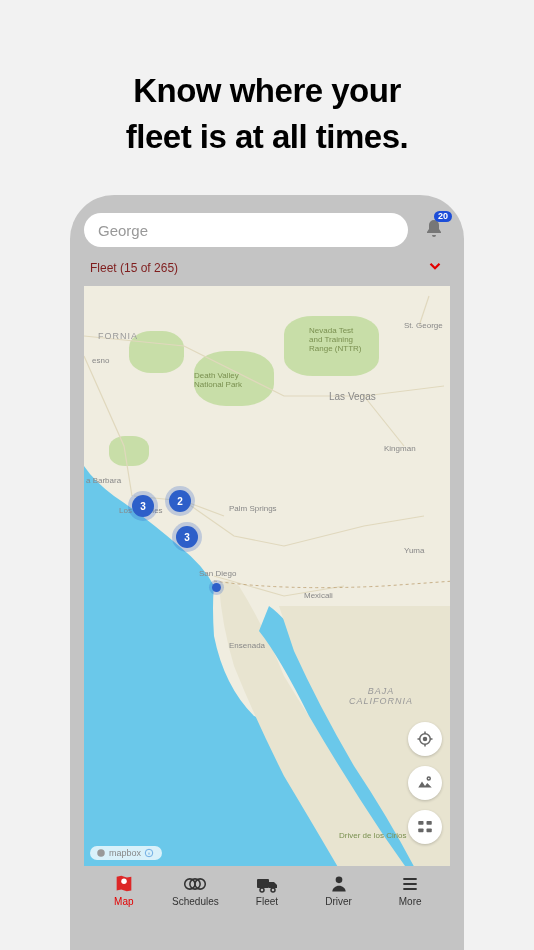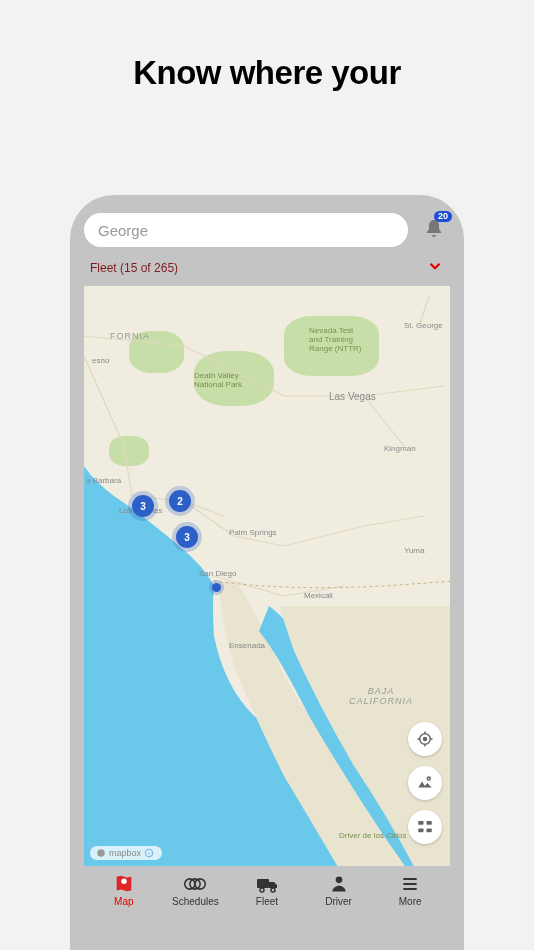--- a/index.html
+++ b/index.html
@@ -5,21 +5,21 @@
     * { margin: 0; padding: 0; box-sizing: border-box; }
     body {
       width: 534px;
       height: 950px;
       background: #f2f2f2;
       font-family: -apple-system, BlinkMacSystemFont, 'Segoe UI', Arial, sans-serif;
       position: relative;
     }
     .headline {
       text-align: center;
-      padding-top: 50px;
+      padding-top: 68px;
       font-weight: 800;
       font-size: 33px;
       line-height: 1.4;
       color: #000;
       letter-spacing: -0.5px;
     }
     .phone {
       position: absolute;
       left: 70px;
       top: 195px;
@@ -171,20 +171,21 @@
       text-align: right;
     }
     .nav-item.active { color: #e30000; }
     .nav-icon { height: 20px; display:flex; align-items:center; justify-content:center;}
   </style>
 </head>
 <body>
 
 <div class="headline">
   <div>Know where your</div>
+  <div>fleet is at all times.</div>
 </div>
 
 <div class="phone">
   <div class="phone-inner">
 
     <div class="top-row">
       <div class="search-box">
         <span>George</span>
       </div>
       <div class="bell-wrap">
@@ -228,33 +229,33 @@
           <path d="M 50 210 L 100 215 L 140 230"></path>
           <path d="M 100 215 L 150 250 L 200 260 L 280 240 L 340 230"></path>
           <path d="M 130 290 L 200 310 L 260 300"></path>
           <path d="M 0 70 L 40 160 L 48 210"></path>
           <path d="M 335 40 L 345 10"></path>
         </g>
 
         <path d="M 130 295 Q 200 305 300 300 L 370 295" stroke="#c8b088" stroke-width="1" stroke-dasharray="3,3" fill="none"></path>
       </svg>
 
-      <div class="map-label caps" style="left:20px; top:45px;padding-left:6px;">FORNIA</div>
+      <div class="map-label caps" style="left:8px; top:45px;padding-left:6px;">FORNIA</div>
       <div class="map-label small" style="left:8px; top:70px;">esno</div>
       <div class="map-label small" style="left:320px; top:35px;">St. George</div>
       <div class="map-label small" style="left:225px; top:40px; white-space:pre; color:#7a9050;">Nevada Test
 and Training
 Range (NTTR)</div>
       <div class="map-label small" style="left:110px; top:85px; white-space:pre; color:#7a9050;">Death Valley
 National Park</div>
       <div class="map-label" style="left:245px; top:105px;">Las Vegas</div>
       <div class="map-label small" style="left:300px; top:158px;">Kingman</div>
       <div class="map-label small" style="left:2px; top:190px;">a Barbara</div>
       <div class="map-label small" style="left:35px; top:220px;">Los Angeles</div>
-      <div class="map-label small" style="left:145px; top:218px;margin-top:24px;">Palm Springs</div>
+      <div class="map-label small" style="left:145px; top:218px;">Palm Springs</div>
       <div class="map-label small" style="left:115px; top:283px;">San Diego</div>
       <div class="map-label small" style="left:320px; top:260px;">Yuma</div>
       <div class="map-label small" style="left:220px; top:305px;">Mexicali</div>
       <div class="map-label small" style="left:145px; top:355px;">Ensenada</div>
       <div class="map-label caps" style="left:265px; top:400px; white-space:pre; text-align:center;font-style:italic;">BAJA
 CALIFORNIA</div>
       <div class="map-label small" style="left:255px; top:545px; color:#7a9050;">Driver de los Cirios</div>
 
       <div class="cluster" style="left:48px; top:209px;">
           <span>3</span>

